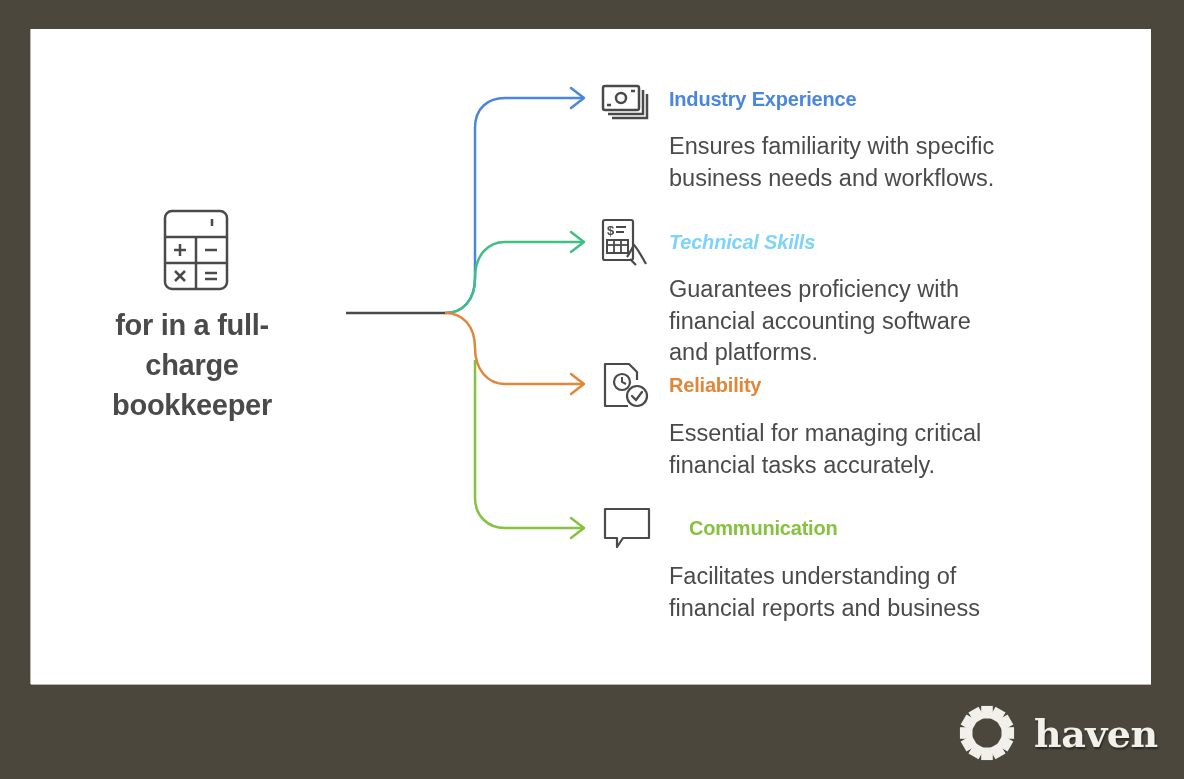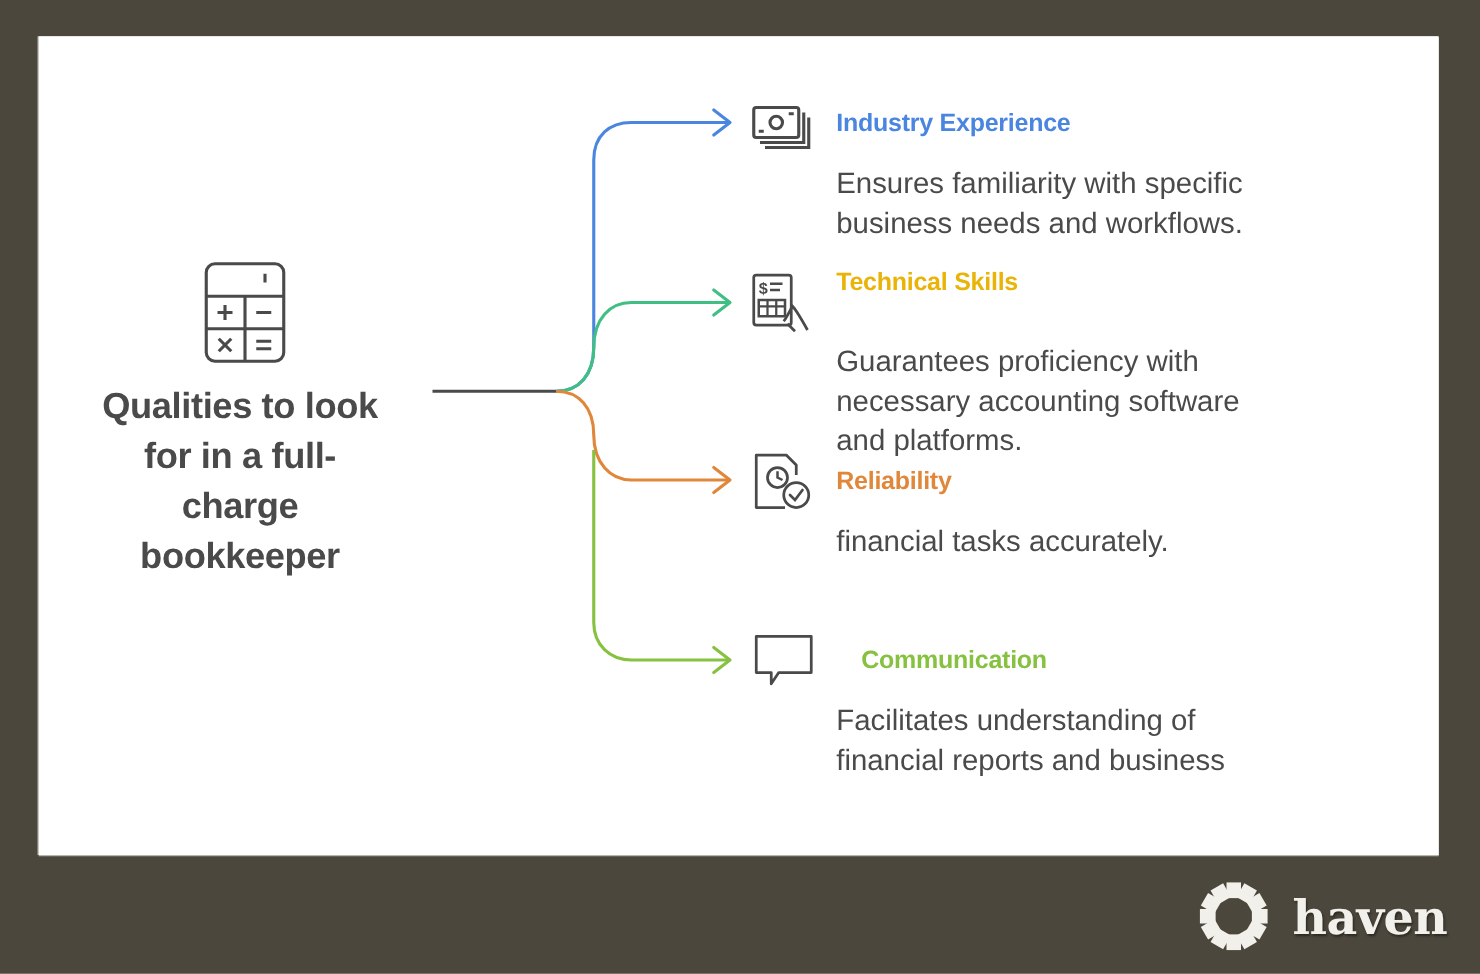--- a/index.html
+++ b/index.html
@@ -72,21 +72,20 @@
   <line x1="11" y1="41" x2="23" y2="41" stroke="#4a4a4a" stroke-width="2.5"></line>
   <line x1="17" y1="35" x2="17" y2="47" stroke="#4a4a4a" stroke-width="2.5"></line>
   <line x1="42" y1="41" x2="54" y2="41" stroke="#4a4a4a" stroke-width="2.5"></line>
   <line x1="12" y1="62" x2="22" y2="72" stroke="#4a4a4a" stroke-width="2.5"></line>
   <line x1="22" y1="62" x2="12" y2="72" stroke="#4a4a4a" stroke-width="2.5"></line>
   <line x1="42" y1="64" x2="54" y2="64" stroke="#4a4a4a" stroke-width="2.5"></line>
   <line x1="42" y1="70" x2="54" y2="70" stroke="#4a4a4a" stroke-width="2.5"></line>
 </svg>
 
 <div class="main-title">
-  <div>Qualities to look</div>
   <div>for in a full-</div>
   <div>charge</div>
   <div>bookkeeper</div>
 </div>
 
 <svg class="item-icon" style="left:600px; top:78px;" viewBox="0 0 50 40">
   <rect x="3" y="3" width="36" height="24" rx="2" fill="none" stroke="#4a4a4a" stroke-width="2.5"></rect>
   <circle cx="21" cy="15" r="5" fill="none" stroke="#4a4a4a" stroke-width="2.5"></circle>
   <line x1="7" y1="22" x2="11" y2="22" stroke="#4a4a4a" stroke-width="2.5"></line>
   <line x1="31" y1="8" x2="35" y2="8" stroke="#4a4a4a" stroke-width="2.5"></line>
@@ -104,36 +103,37 @@
   <text x="7" y="18" font-size="13" font-weight="bold" fill="#4a4a4a" font-family="Liberation Sans, sans-serif">$</text>
   <line x1="16" y1="10" x2="26" y2="10" stroke="#4a4a4a" stroke-width="2"></line>
   <line x1="16" y1="15" x2="24" y2="15" stroke="#4a4a4a" stroke-width="2"></line>
   <rect x="7" y="23" width="21" height="13" fill="none" stroke="#4a4a4a" stroke-width="2"></rect>
   <line x1="7" y1="28" x2="28" y2="28" stroke="#4a4a4a" stroke-width="1.8"></line>
   <line x1="14" y1="23" x2="14" y2="36" stroke="#4a4a4a" stroke-width="1.8"></line>
   <line x1="21" y1="23" x2="21" y2="36" stroke="#4a4a4a" stroke-width="1.8"></line>
   <path d="M27 40 C30 36 32 31 34 28 C37 31 41 38 46 47" fill="none" stroke="#4a4a4a" stroke-width="2.2"></path>
   <path d="M30 42 L36 48" fill="none" stroke="#4a4a4a" stroke-width="2.2"></path>
 </svg>
-<div class="item-title" style="top:212px; color:#eab308;">Technical Skills</div>
+<div class="item-title" style="top:228px; color:#7dd3fc;font-style:italic;">Technical Skills</div>
 <div class="item-desc" style="top:274px;">
   <div>Guarantees proficiency with</div>
-  <div>necessary accounting software</div>
+  <div>financial accounting software</div>
   <div>and platforms.</div>
 </div>
 
 <svg class="item-icon" style="left:601px; top:360px;" viewBox="0 0 50 50">
   <path d="M27 46 L4 46 L4 4 L28 4 L36 12 L36 20" fill="none" stroke="#4a4a4a" stroke-width="2.2" stroke-linejoin="round"></path>
   <circle cx="21" cy="22" r="8" fill="none" stroke="#4a4a4a" stroke-width="2.2"></circle>
   <polyline points="21,17 21,22 25,24" fill="none" stroke="#4a4a4a" stroke-width="2"></polyline>
   <circle cx="36" cy="36" r="10" fill="#ffffff" stroke="#4a4a4a" stroke-width="2.2"></circle>
   <polyline points="31,36 35,40 41,32" fill="none" stroke="#4a4a4a" stroke-width="2.2" stroke-linecap="round"></polyline>
 </svg>
 <div class="item-title" style="top:371px; color:#e0873a;">Reliability</div>
 <div class="item-desc" style="top:418px;">
+  <div>Essential for managing critical</div>
   <div>financial tasks accurately.</div>
 </div>
 
 <svg class="item-icon" style="left:601px; top:505px;" viewBox="0 0 50 50">
   <path d="M4 4 L48 4 L48 33 L22 33 L16 42 L16 33 L4 33 Z" fill="none" stroke="#4a4a4a" stroke-width="2.2" stroke-linejoin="round"></path>
 </svg>
 <div class="item-title" style="top:514px; color:#86c140;margin-left:20px;">Communication</div>
 <div class="item-desc" style="top:561px;">
   <div>Facilitates understanding of</div>
   <div>financial reports and business</div>

